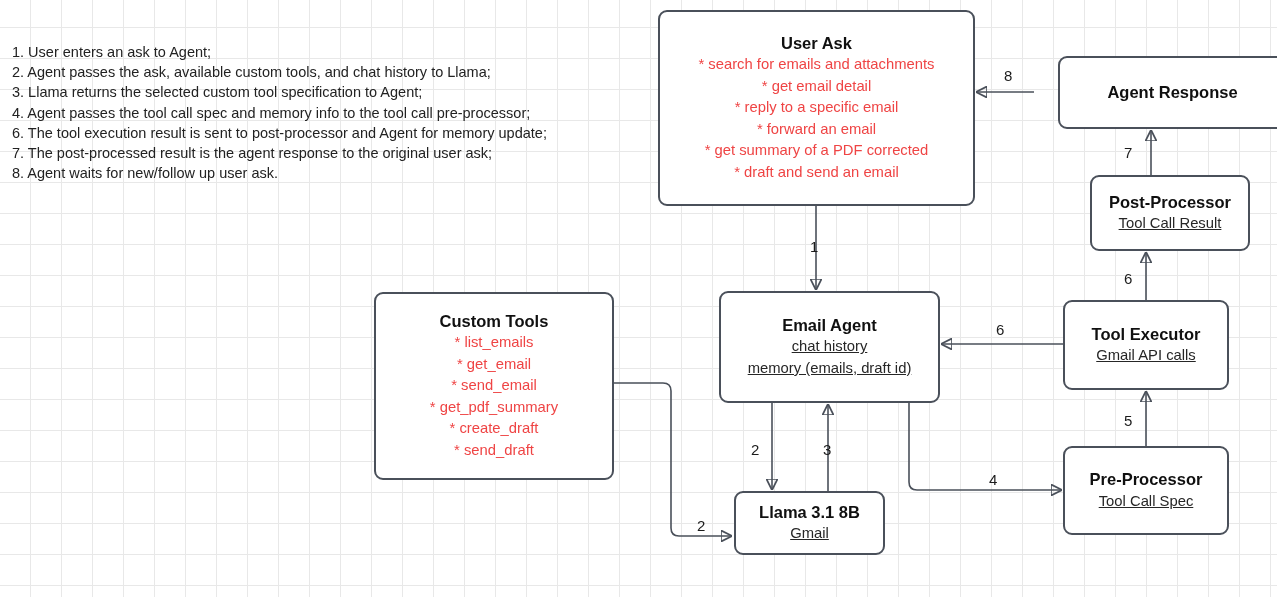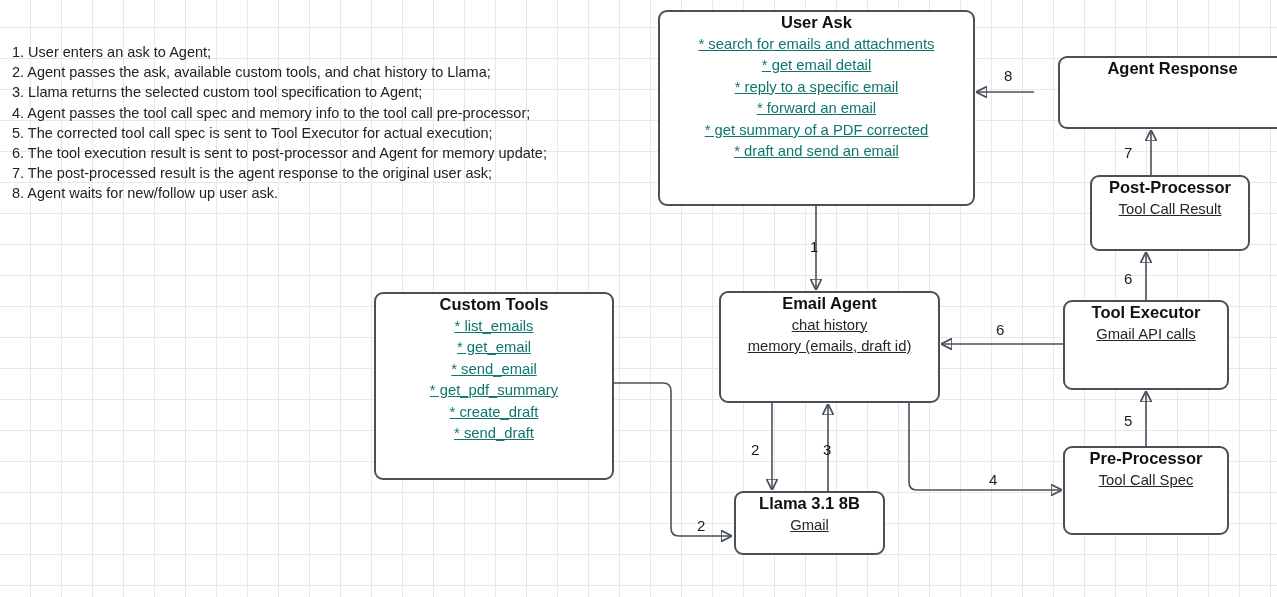--- a/index.html
+++ b/index.html
@@ -42,42 +42,41 @@
 
   .node {
     position: absolute;
     box-sizing: border-box;
     background: #ffffff;
     border: 2px solid #4a505a;
     border-radius: 9px;
     display: flex;
     flex-direction: column;
     align-items: center;
-    justify-content: flex-start;
+    justify-content: center;
     text-align: center;
     color: #1b1b1b;
   }
   .node .title {
     font-weight: bold;
     font-size: 16.5px;
     line-height: 21.5px;
     color: #101010;
   }
   .node .sub {
     font-size: 14.8px;
     line-height: 21.5px;
     color: #262626;
     text-decoration: underline;
   }
   .node .list-line {
     font-size: 14.8px;
     line-height: 21.5px;
-    color: #0f766e;
+    color: #ef4444;
     display: block;
-    text-decoration: underline;
   }
 
   
   #node-user-ask      { left: 658px; top: 10px;  width: 317px; height: 196px; }
   #node-agent-response{ left: 1058px; top: 56px;  width: 229px; height: 73px; }
   #node-post-processor{ left: 1090px; top: 175px; width: 160px; height: 76px; }
   #node-tool-executor { left: 1063px; top: 300px; width: 166px; height: 90px; }
   #node-pre-processor { left: 1063px; top: 446px; width: 166px; height: 89px; }
   #node-custom-tools  { left: 374px; top: 292px; width: 240px; height: 188px; }
   #node-email-agent   { left: 719px; top: 291px; width: 221px; height: 112px; }
@@ -107,21 +106,20 @@
 </head>
 <body>
 
 <div id="canvas">
 
   <div class="legend">
     <span class="legend-line">1. User enters an ask to Agent;</span>
     <span class="legend-line">2. Agent passes the ask, available custom tools, and chat history to Llama;</span>
     <span class="legend-line">3. Llama returns the selected custom tool specification to Agent;</span>
     <span class="legend-line">4. Agent passes the tool call spec and memory info to the tool call pre-processor;</span>
-    <span class="legend-line">5. The corrected tool call spec is sent to Tool Executor for actual execution;</span>
     <span class="legend-line">6. The tool execution result is sent to post-processor and Agent for memory update;</span>
     <span class="legend-line">7. The post-processed result is the agent response to the original user ask;</span>
     <span class="legend-line">8. Agent waits for new/follow up user ask.</span>
   </div>
 
   <svg class="edges" viewBox="0 0 1277 597">
     <defs>
       <marker id="arrow" viewBox="0 0 10 10" refX="9" refY="5" markerWidth="7" markerHeight="7" orient="auto-start-reverse">
         <path d="M 0 0 L 10 5 L 0 10 z" fill="#3a404a" stroke="none"></path>
       </marker>

